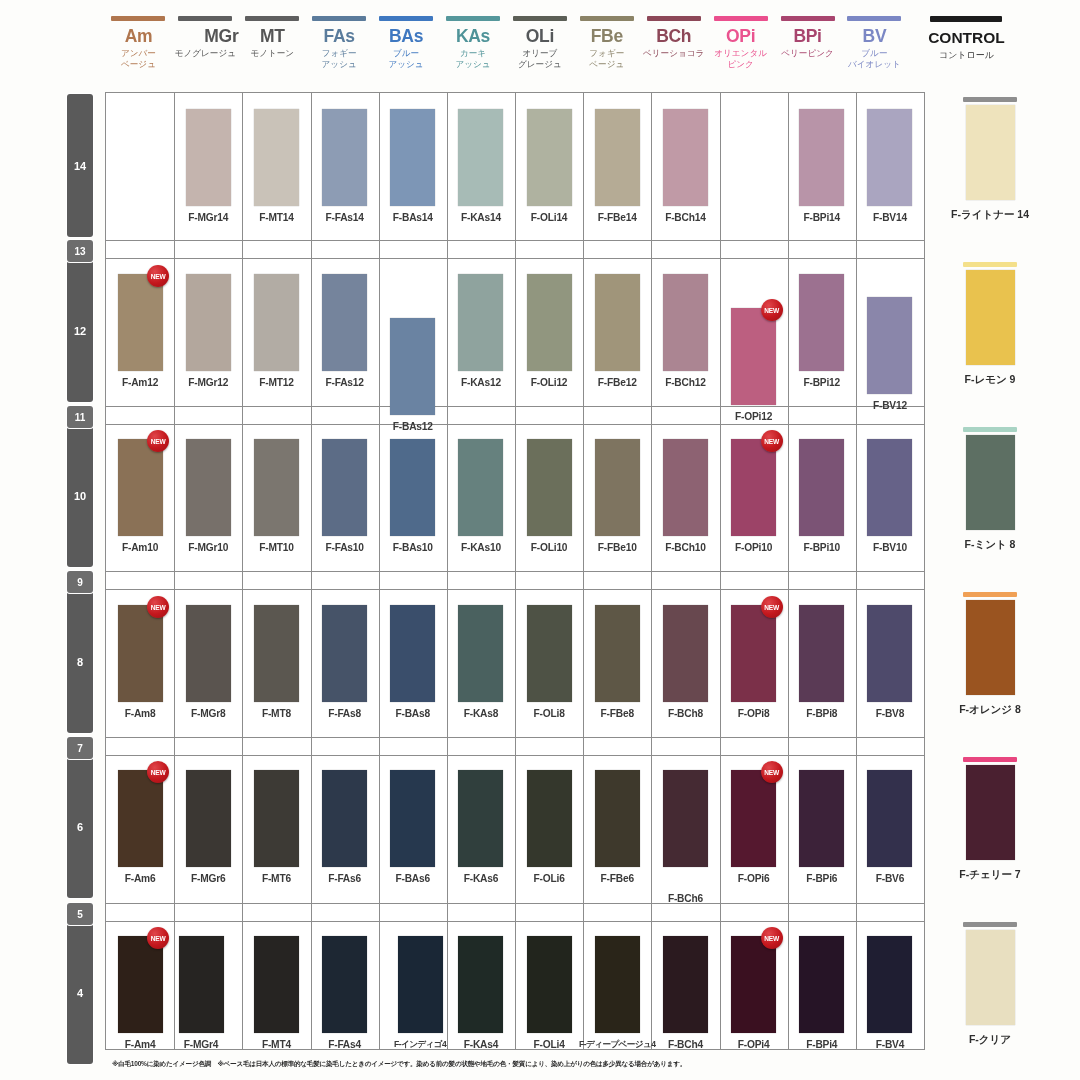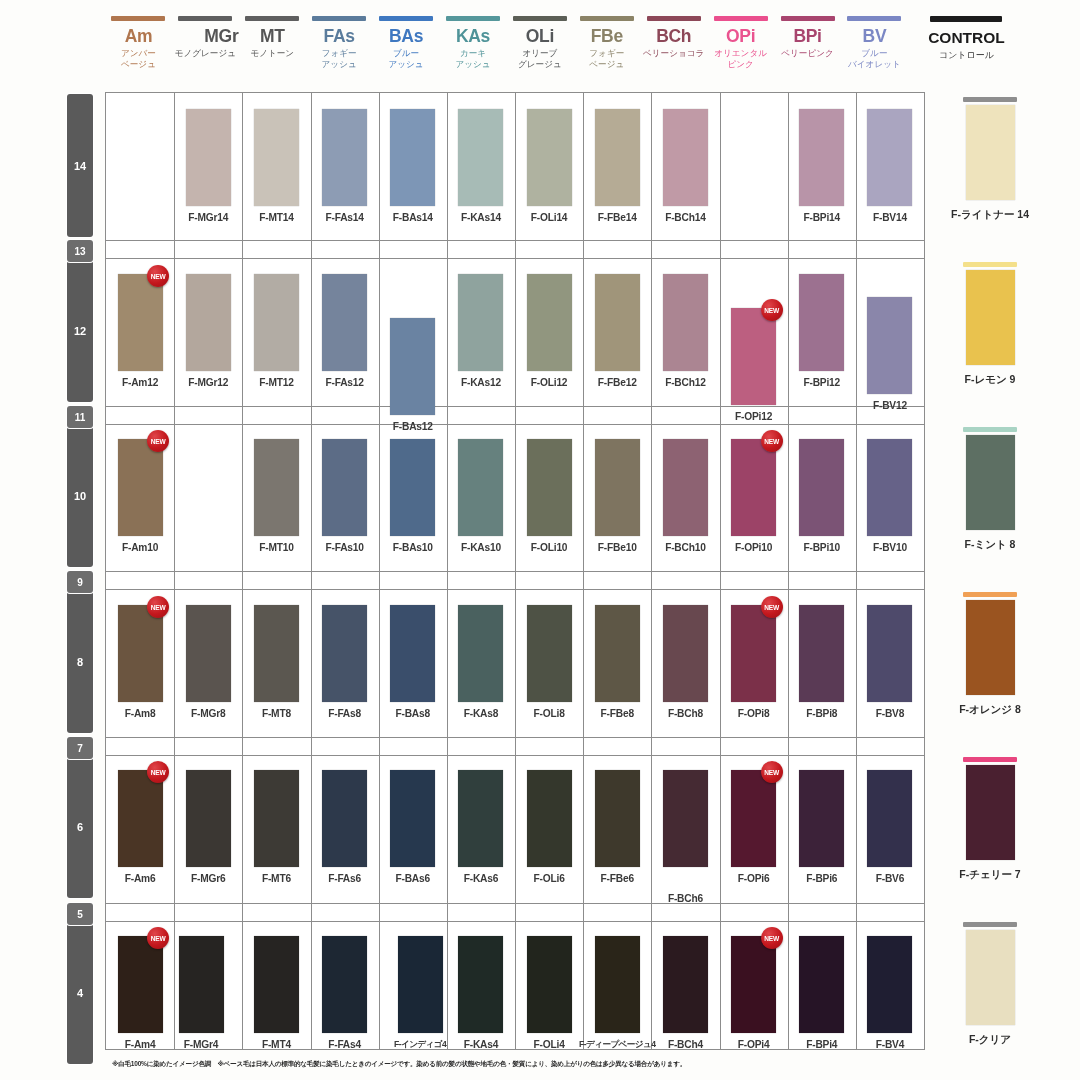--- a/index.html
+++ b/index.html
@@ -408,20 +408,26 @@
           </div>
           <div class="swlabel">F-BV12</div>
         </div>
         <div class="cell" style="left: 0px; top: 346px; width: 68.1667px;">
           <div class="sw-wrap">
             <div class="swatch tall" style="background-color: rgb(138, 113, 86); background-blend-mode: overlay;"></div>
             <div class="newbadge">NEW</div>
           </div>
           <div class="swlabel">F-Am10</div>
         </div>
+        <div class="cell" style="left: 68.1667px; top: 346px; width: 68.1667px;">
+          <div class="sw-wrap">
+            <div class="swatch tall" style="background-color: rgb(119, 112, 106); background-blend-mode: overlay;"></div>
+          </div>
+          <div class="swlabel">F-MGr10</div>
+        </div>
         <div class="cell" style="left: 136.333px; top: 346px; width: 68.1667px;">
           <div class="sw-wrap">
             <div class="swatch tall" style="background-color: rgb(123, 118, 111); background-blend-mode: overlay;"></div>
           </div>
           <div class="swlabel">F-MT10</div>
         </div>
         <div class="cell" style="left: 204.5px; top: 346px; width: 68.1667px;">
           <div class="sw-wrap">
             <div class="swatch tall" style="background-color: rgb(92, 108, 134); background-blend-mode: overlay;"></div>
           </div>

